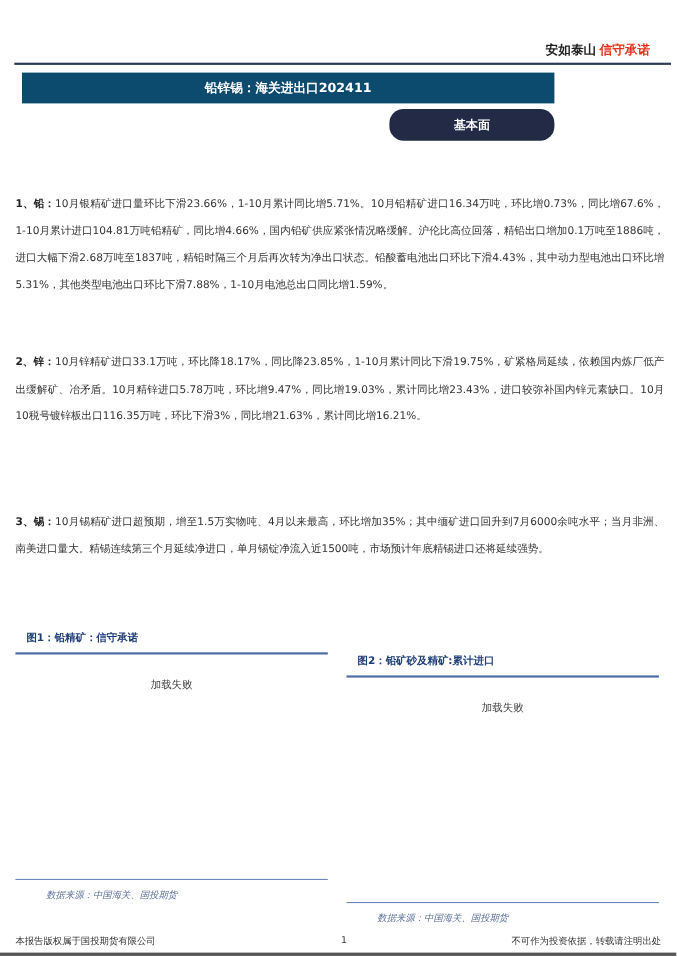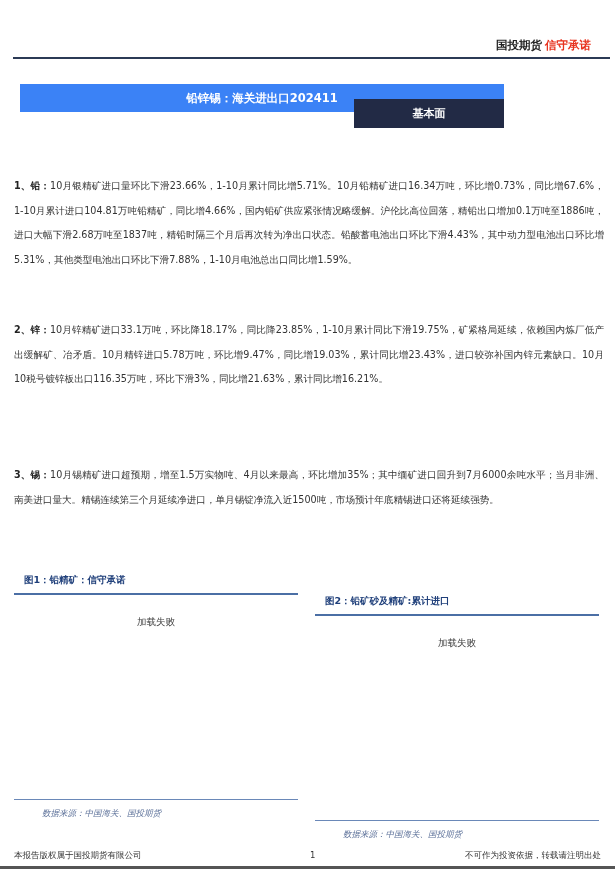--- a/index.html
+++ b/index.html
@@ -9,23 +9,23 @@
     .header { position: absolute; left: 0; top: 0; width: 615px; height: 60px; }
     .logo { position: absolute; left: 23px; top: 24px; width: 120px; height: 24px; }
     .logo-mark { position: absolute; left: 0; top: 2px; width: 38px; height: 16px; }
     .logo-cn { position: absolute; left: 40px; top: 1px; font-size: 13px; font-weight: bold; color: #222; letter-spacing: 0.5px; white-space: nowrap; }
     .logo-en { position: absolute; left: 40px; top: 16px; font-size: 4.5px; font-weight: bold; color: #222; letter-spacing: 0.6px; white-space: nowrap; }
     .slogan { position: absolute; right: 24px; top: 38px; font-size: 11.5px; font-weight: bold; white-space: nowrap; }
     .slogan-a { color: #222; }
     .slogan-b { color: #e8321e; margin-left: 3px; }
     .header-rule { position: absolute; left: 13px; top: 57px; width: 597px; height: 1.5px; background: #2b3a55; }
 
-    .banner { position: absolute; left: 19px; top: 84px; width: 485px; height: 28px; background: #3b82f6; color: #fff; font-size: 11.5px; font-weight: bold; text-align: center; line-height: 28px; }
+    .banner { position: absolute; left: 19px; top: 66px; width: 485px; height: 28px; background: #0c4a6e; color: #fff; font-size: 11.5px; font-weight: bold; text-align: center; line-height: 28px; }
     .banner { width: 484px; left: 20px; }
-    .section-tag { position: absolute; left: 354px; top: 99px; width: 150px; height: 29px; background: #222a45; color: #fff; font-size: 11px; font-weight: bold; text-align: center; line-height: 29px; }
+    .section-tag { position: absolute; left: 354px; top: 99px; width: 150px; height: 29px; background: #222a45; color: #fff; font-size: 11px; font-weight: bold; text-align: center; line-height: 29px; border-radius: 13px; }
 
     .para { position: absolute; left: 14px; width: 590px; font-size: 9.6px; line-height: 24.7px; color: #333; text-align: justify; }
     .para .lead { font-weight: bold; color: #222; }
     .p1 { top: 174px; }
     .p2 { top: 318px; }
     .p3 { top: 463px; }
 
     .fig { position: absolute; top: 570px; width: 284px; height: 250px; }
     .fig1 { left: 14px; }
     .fig2 { left: 315px; margin-top: 21px; }
@@ -39,21 +39,21 @@
     .footer-left { position: absolute; left: 14px; top: 0; white-space: nowrap; }
     .footer-page { position: absolute; left: 310px; top: 0; }
     .footer-right { position: absolute; right: 14px; top: 0; white-space: nowrap; }
     .footer-rule { position: absolute; left: 0; top: 866px; width: 615px; height: 3px; background: #555; }
   </style>
 </head>
 <body>
 
 <div class="header">
   <div class="slogan">
-    <span class="slogan-a">国投期货</span><span class="slogan-b">信守承诺</span>
+    <span class="slogan-a">安如泰山</span><span class="slogan-b">信守承诺</span>
   </div>
   <div class="header-rule"></div>
 </div>
 
 <div class="banner">铅锌锡：海关进出口202411</div>
 
 <div class="section-tag">基本面</div>
 
 <div class="para p1">
   <span class="lead">1、铅：</span><span>10月银精矿进口量环比下滑23.66%，1-10月累计同比增5.71%。10月铅精矿进口16.34万吨，环比增0.73%，同比增67.6%，1-10月累计进口104.81万吨铅精矿，同比增4.66%，国内铅矿供应紧张情况略缓解。沪伦比高位回落，精铅出口增加0.1万吨至1886吨，进口大幅下滑2.68万吨至1837吨，精铅时隔三个月后再次转为净出口状态。铅酸蓄电池出口环比下滑4.43%，其中动力型电池出口环比增5.31%，其他类型电池出口环比下滑7.88%，1-10月电池总出口同比增1.59%。</span>

